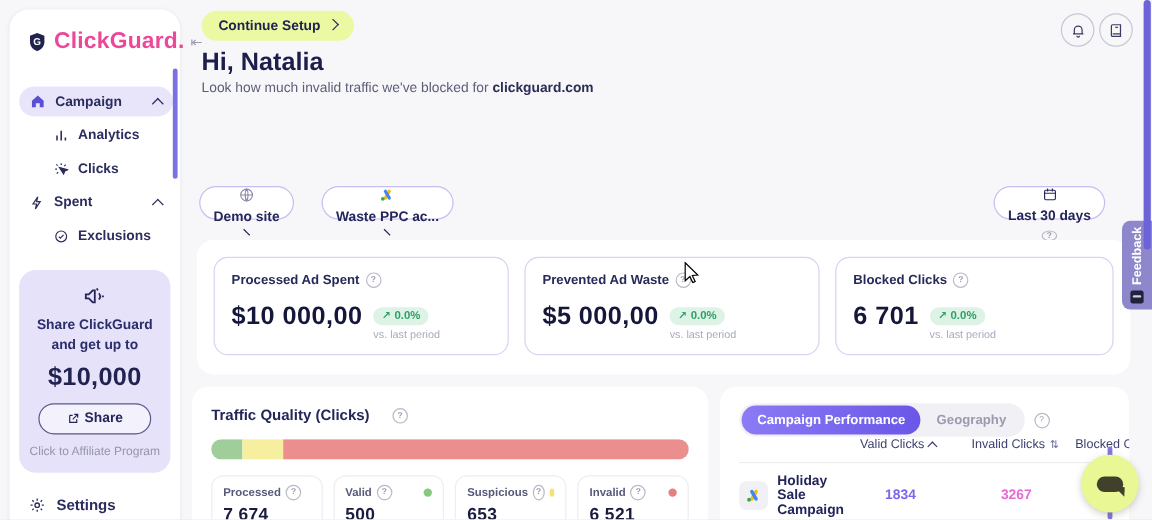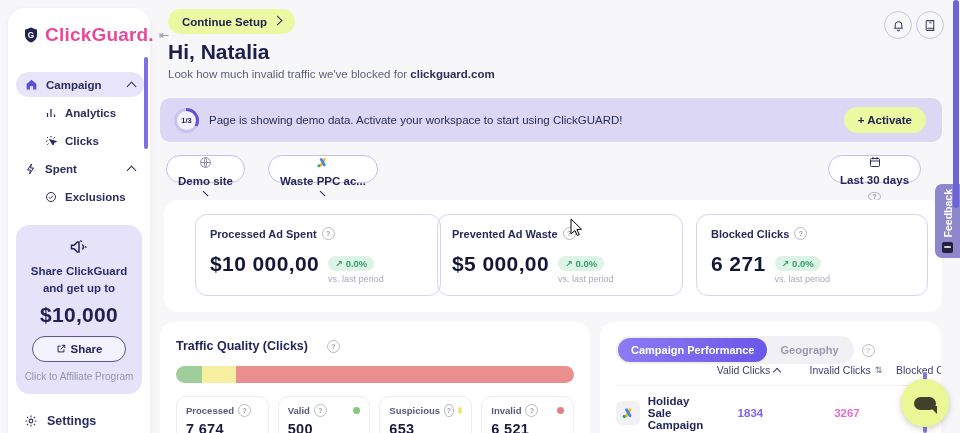--- a/index.html
+++ b/index.html
@@ -242,27 +242,20 @@
     </span>
   </button>
   <button id="btn-docs" class="abs circle-btn">
     <span>
       <svg width="13" height="13" viewBox="0 0 24 24" fill="none" stroke="#3a3c64" stroke-width="1.9">
           <path d="M6 3h12v18H6a2 2 0 01-2-2V5a2 2 0 012-2zM6 17h12M10 7h4"></path>
         </svg>
     </span>
   </button>
 
-  <div id="banner" class="abs flex">
-    <div class="step-ring">
-      <div class="step-inner">1/3</div>
-    </div>
-    <div id="banner-msg">Page is showing demo data. Activate your workspace to start using ClickGUARD!</div>
-    <button id="activate-btn" class="pill-btn">+ Activate</button>
-  </div>
 
   <div id="pill-site" class="abs filter-pill">
     <span>
       <svg width="13" height="13" viewBox="0 0 24 24" fill="none" stroke="#8a8aa8" stroke-width="1.8">
           <circle cx="12" cy="12" r="9"></circle>
           <path d="M3 12h18M12 3c3 3.5 3 14 0 18-3-4-3-14.5 0-18z"></path>
         </svg>
     </span>
     <span>Demo site</span>
     <span class="chev down" style="border-color:#24265a;"></span>
@@ -284,21 +277,21 @@
           <rect x="3" y="5" width="18" height="16" rx="2"></rect>
           <path d="M3 10h18M8 2v5M16 2v5"></path>
         </svg>
     </span>
     <span>Last 30 days</span>
     <span class="mini-q">?</span>
     <span class="chev down" style="border-color:#24265a;"></span>
   </div>
 
   <div id="stats-panel" class="abs">
-    <div class="stat-card" style="left:31px;">
+    <div class="stat-card" style="left:14px;">
       <div class="stat-label">
           <span>Processed Ad Spent</span>
           <span class="mini-q">?</span>
         </div>
       <div class="stat-value-row">
         <span class="stat-value">$10 000,00</span>
         <span>
           <span class="badge">
               <span class="trend-icon"></span>
               <span>0.0%</span>
@@ -322,21 +315,21 @@
           <div class="versus">vs. last period</div>
         </span>
       </div>
     </div>
     <div class="stat-card" style="left:532px;width:232px;">
       <div class="stat-label">
           <span>Blocked Clicks</span>
           <span class="mini-q">?</span>
         </div>
       <div class="stat-value-row">
-        <span class="stat-value">6 271</span>
+        <span class="stat-value">6 701</span>
         <span>
           <span class="badge">
               <span class="trend-icon"></span>
               <span>0.0%</span>
             </span>
           <div class="versus">vs. last period</div>
         </span>
       </div>
     </div>
   </div>

